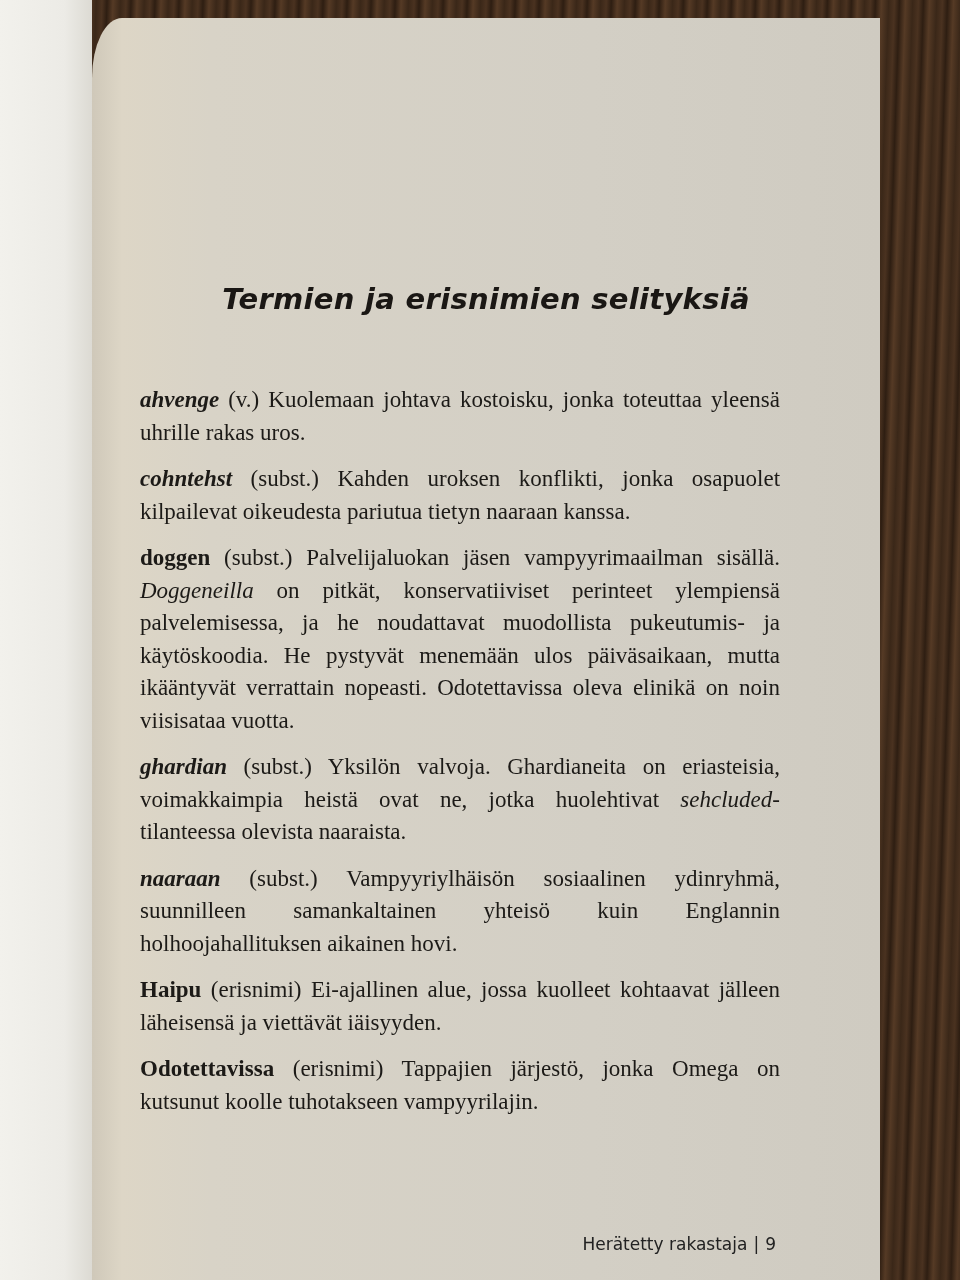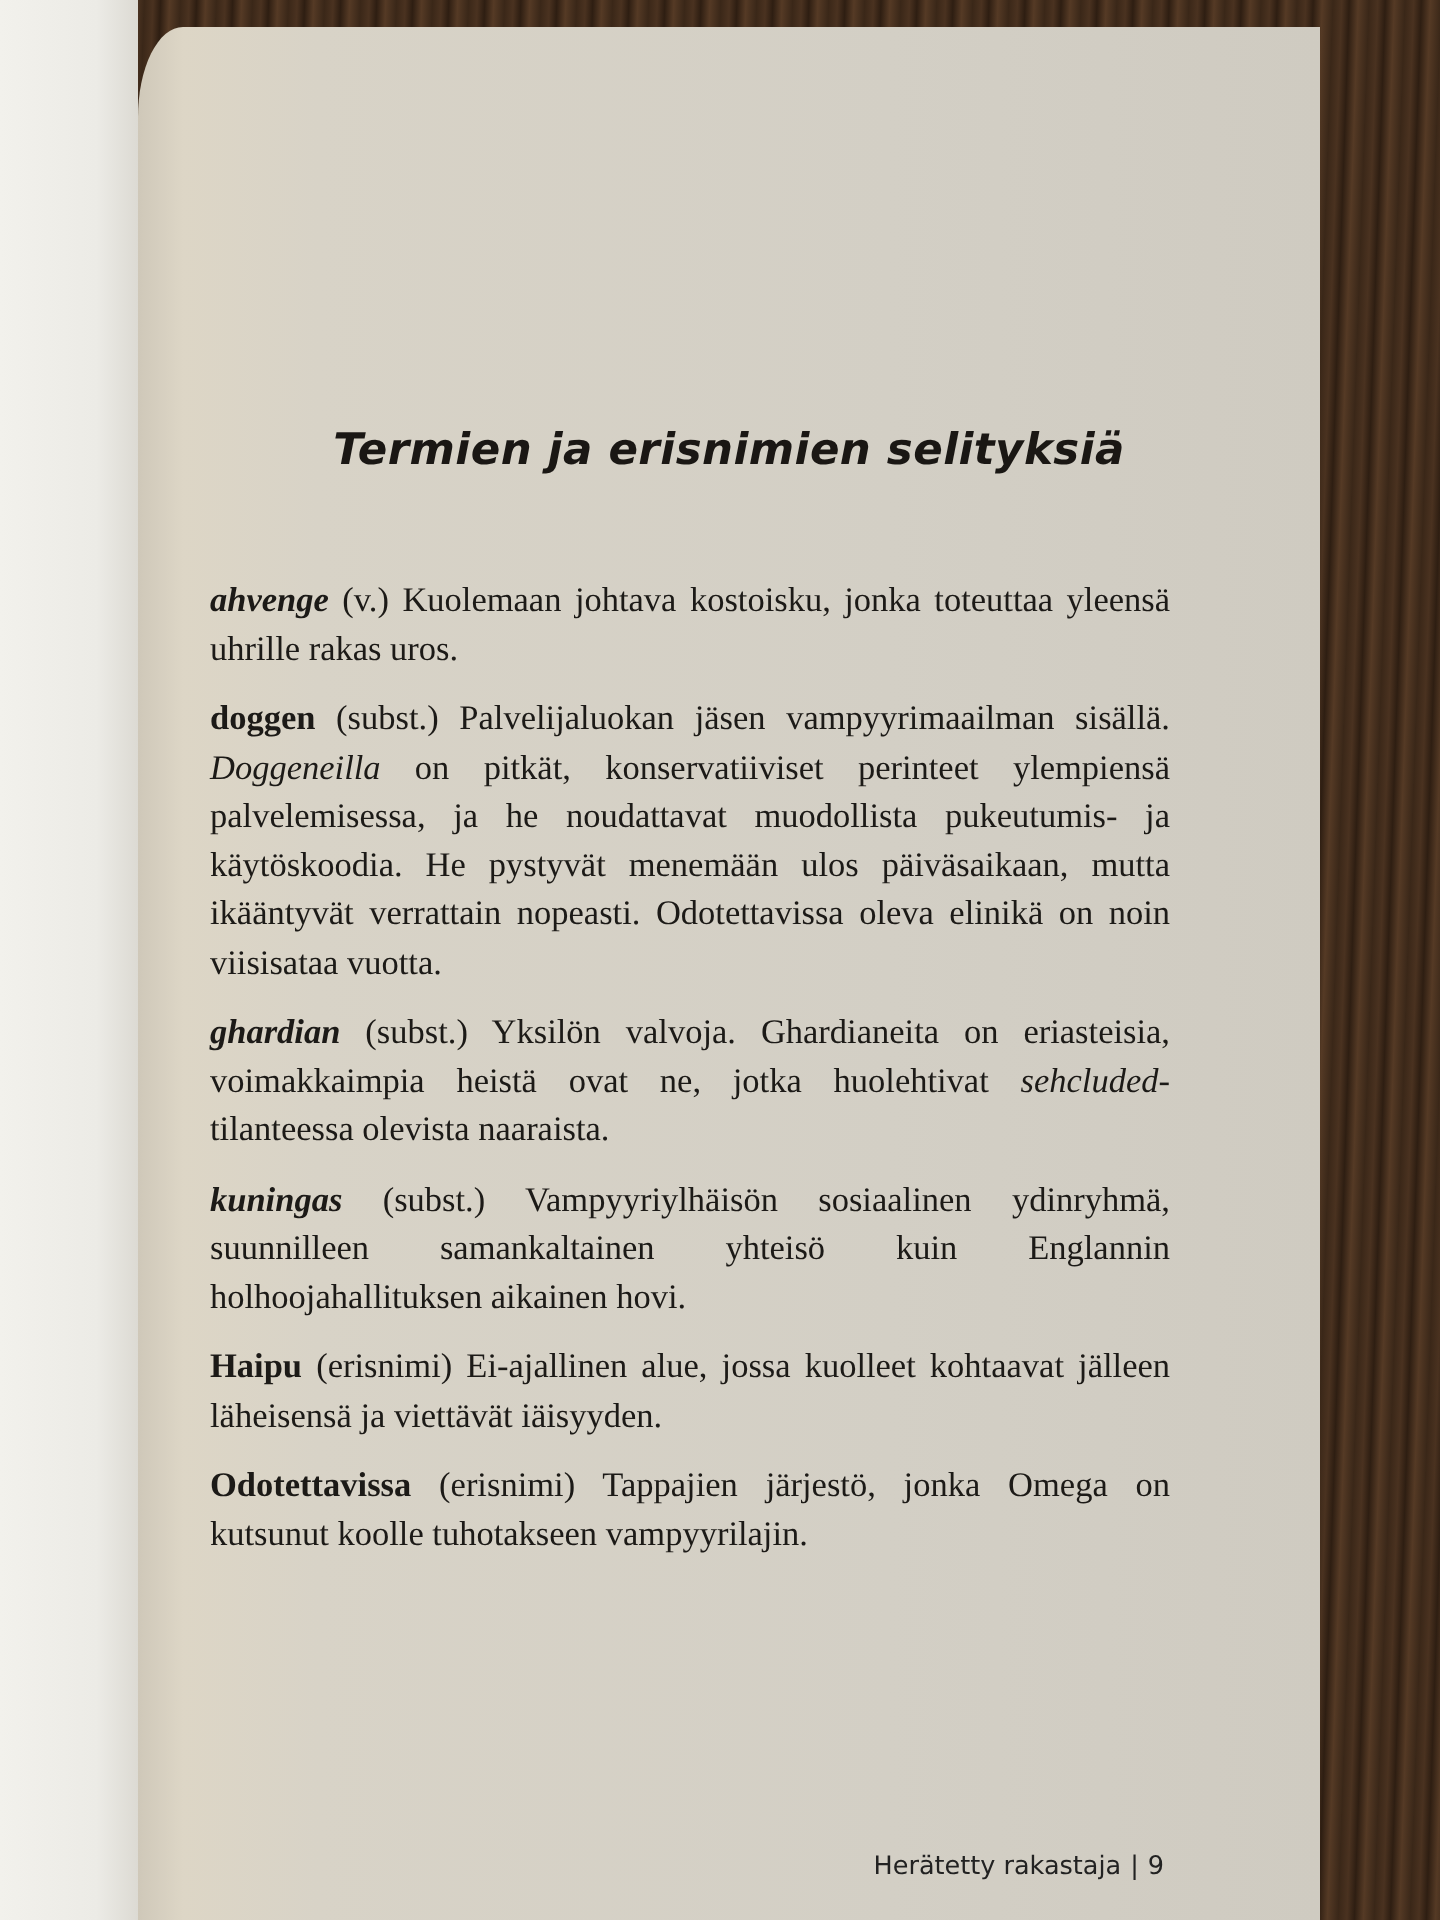--- a/index.html
+++ b/index.html
@@ -41,23 +41,24 @@
 </head>
 <body>
 
 <div class="left-page"></div>
 
 <div class="page">
   <h1 class="title">Termien ja erisnimien selityksiä</h1>
 
   <div class="entries" id="entries">
       <p class="entry"><span class="term it">ahvenge</span> <span class="pos">(v.)</span> <span class="def">Kuolemaan johtava kostoisku, jonka toteuttaa yleensä uhrille rakas uros.</span></p>
+      <p class="entry"><span class="term it">cohntehst</span> <span class="pos">(subst.)</span> <span class="def">Kahden uroksen konflikti, jonka osapuolet kilpailevat oikeudesta pariutua tietyn naaraan kanssa.</span></p>
       <p class="entry"><span class="term">doggen</span> <span class="pos">(subst.)</span> <span class="def">Palvelijaluokan jäsen vampyyrimaailman sisällä. <i>Doggeneilla</i> on pitkät, konservatiiviset perinteet ylempiensä palvelemisessa, ja he noudattavat muodollista pukeutumis- ja käytöskoodia. He pystyvät menemään ulos päiväsaikaan, mutta ikääntyvät verrattain nopeasti. Odotettavissa oleva elinikä on noin viisisataa vuotta.</span></p>
       <p class="entry"><span class="term it">ghardian</span> <span class="pos">(subst.)</span> <span class="def">Yksilön valvoja. Ghardianeita on eriasteisia, voimakkaimpia heistä ovat ne, jotka huolehtivat <i>sehcluded</i>-tilanteessa olevista naaraista.</span></p>
-      <p class="entry"><span class="term it">kuningas</span> <span class="pos">(subst.)</span> <span class="def">Vampyyriylhäisön sosiaalinen ydinryhmä, suunnilleen samankaltainen yhteisö kuin Englannin holhoojahallituksen aikainen hovi.</span></p>
+      <p class="entry"><span class="term it">naaraan</span> <span class="pos">(subst.)</span> <span class="def">Vampyyriylhäisön sosiaalinen ydinryhmä, suunnilleen samankaltainen yhteisö kuin Englannin holhoojahallituksen aikainen hovi.</span></p>
       <p class="entry"><span class="term">Haipu</span> <span class="pos">(erisnimi)</span> <span class="def">Ei-ajallinen alue, jossa kuolleet kohtaavat jälleen läheisensä ja viettävät iäisyyden.</span></p>
       <p class="entry"><span class="term">Odotettavissa</span> <span class="pos">(erisnimi)</span> <span class="def">Tappajien järjestö, jonka Omega on kutsunut koolle tuhotakseen vampyyrilajin.</span></p>
     </div>
 
   <div class="footer">
     <span>Herätetty rakastaja</span><span class="sep">|</span><span>9</span>
   </div>
 </div>
 
 </body></html>

